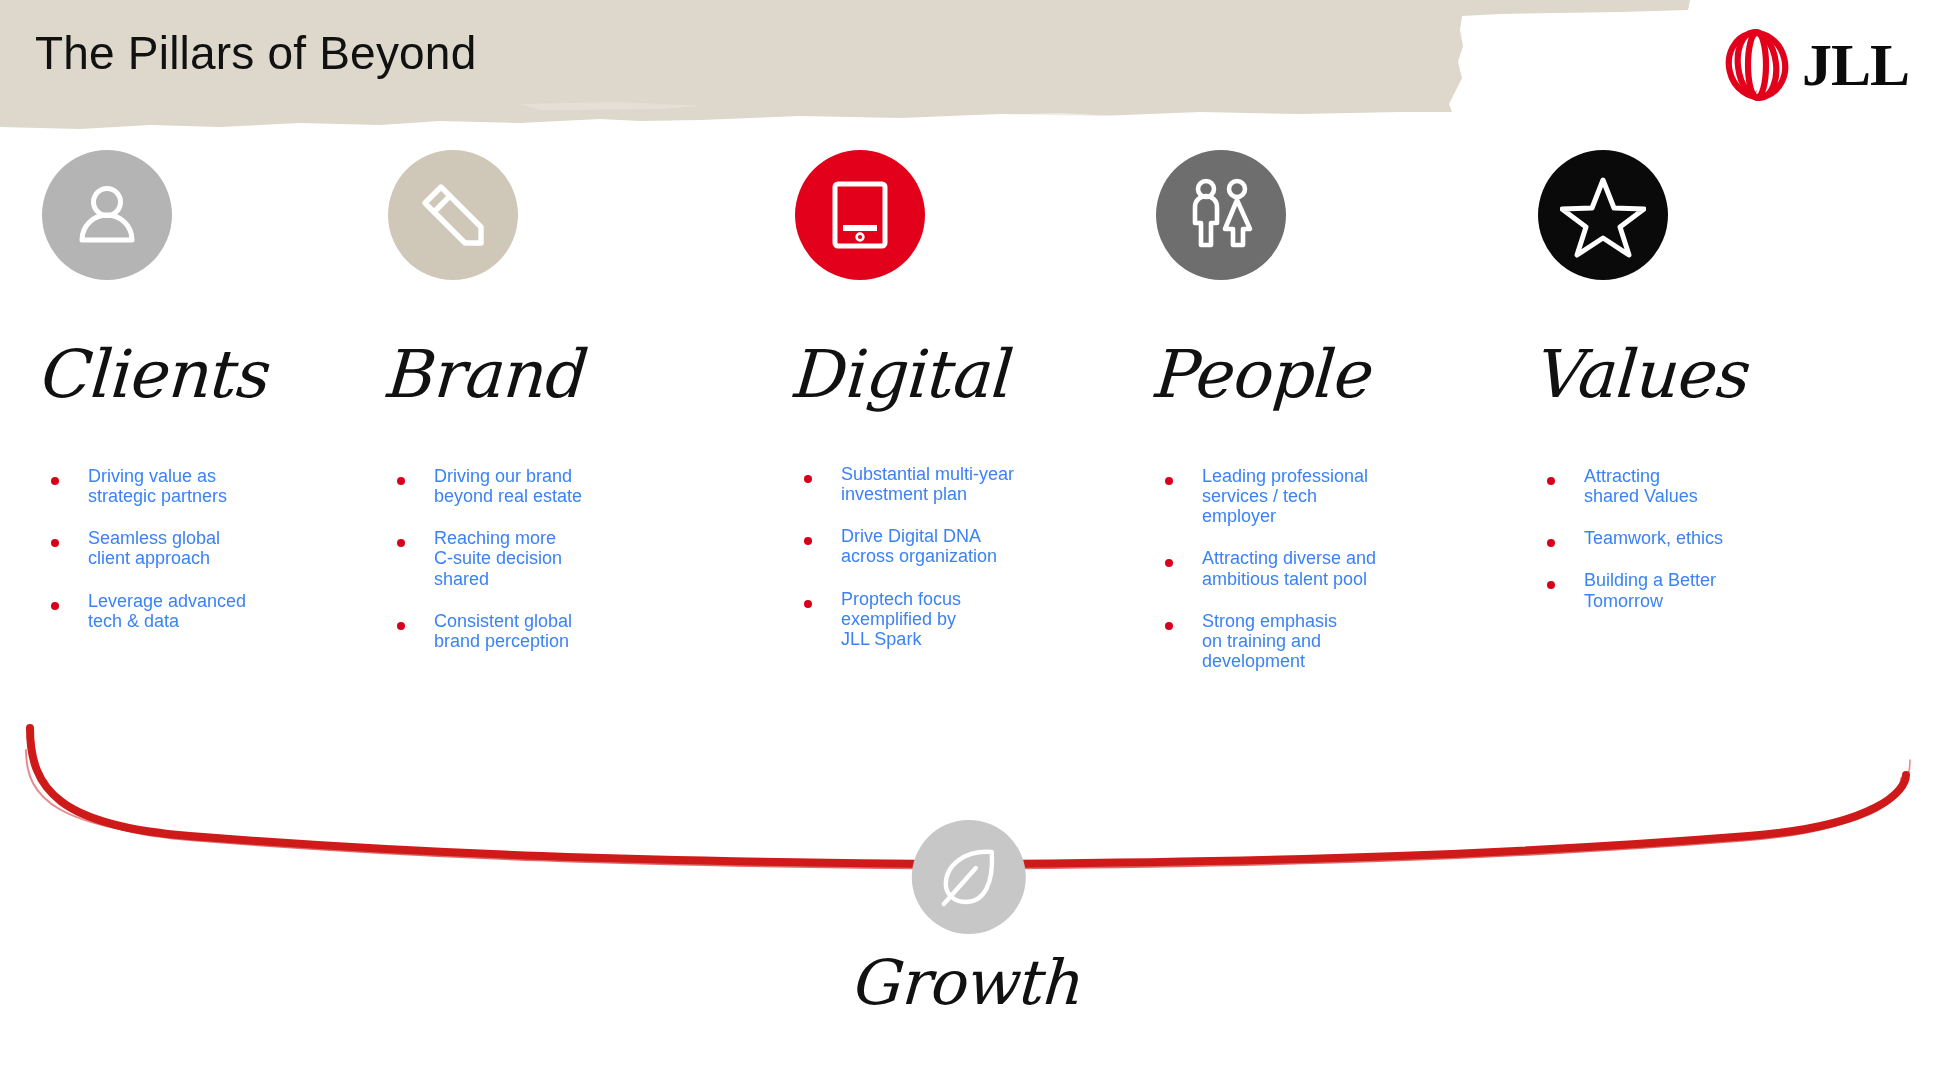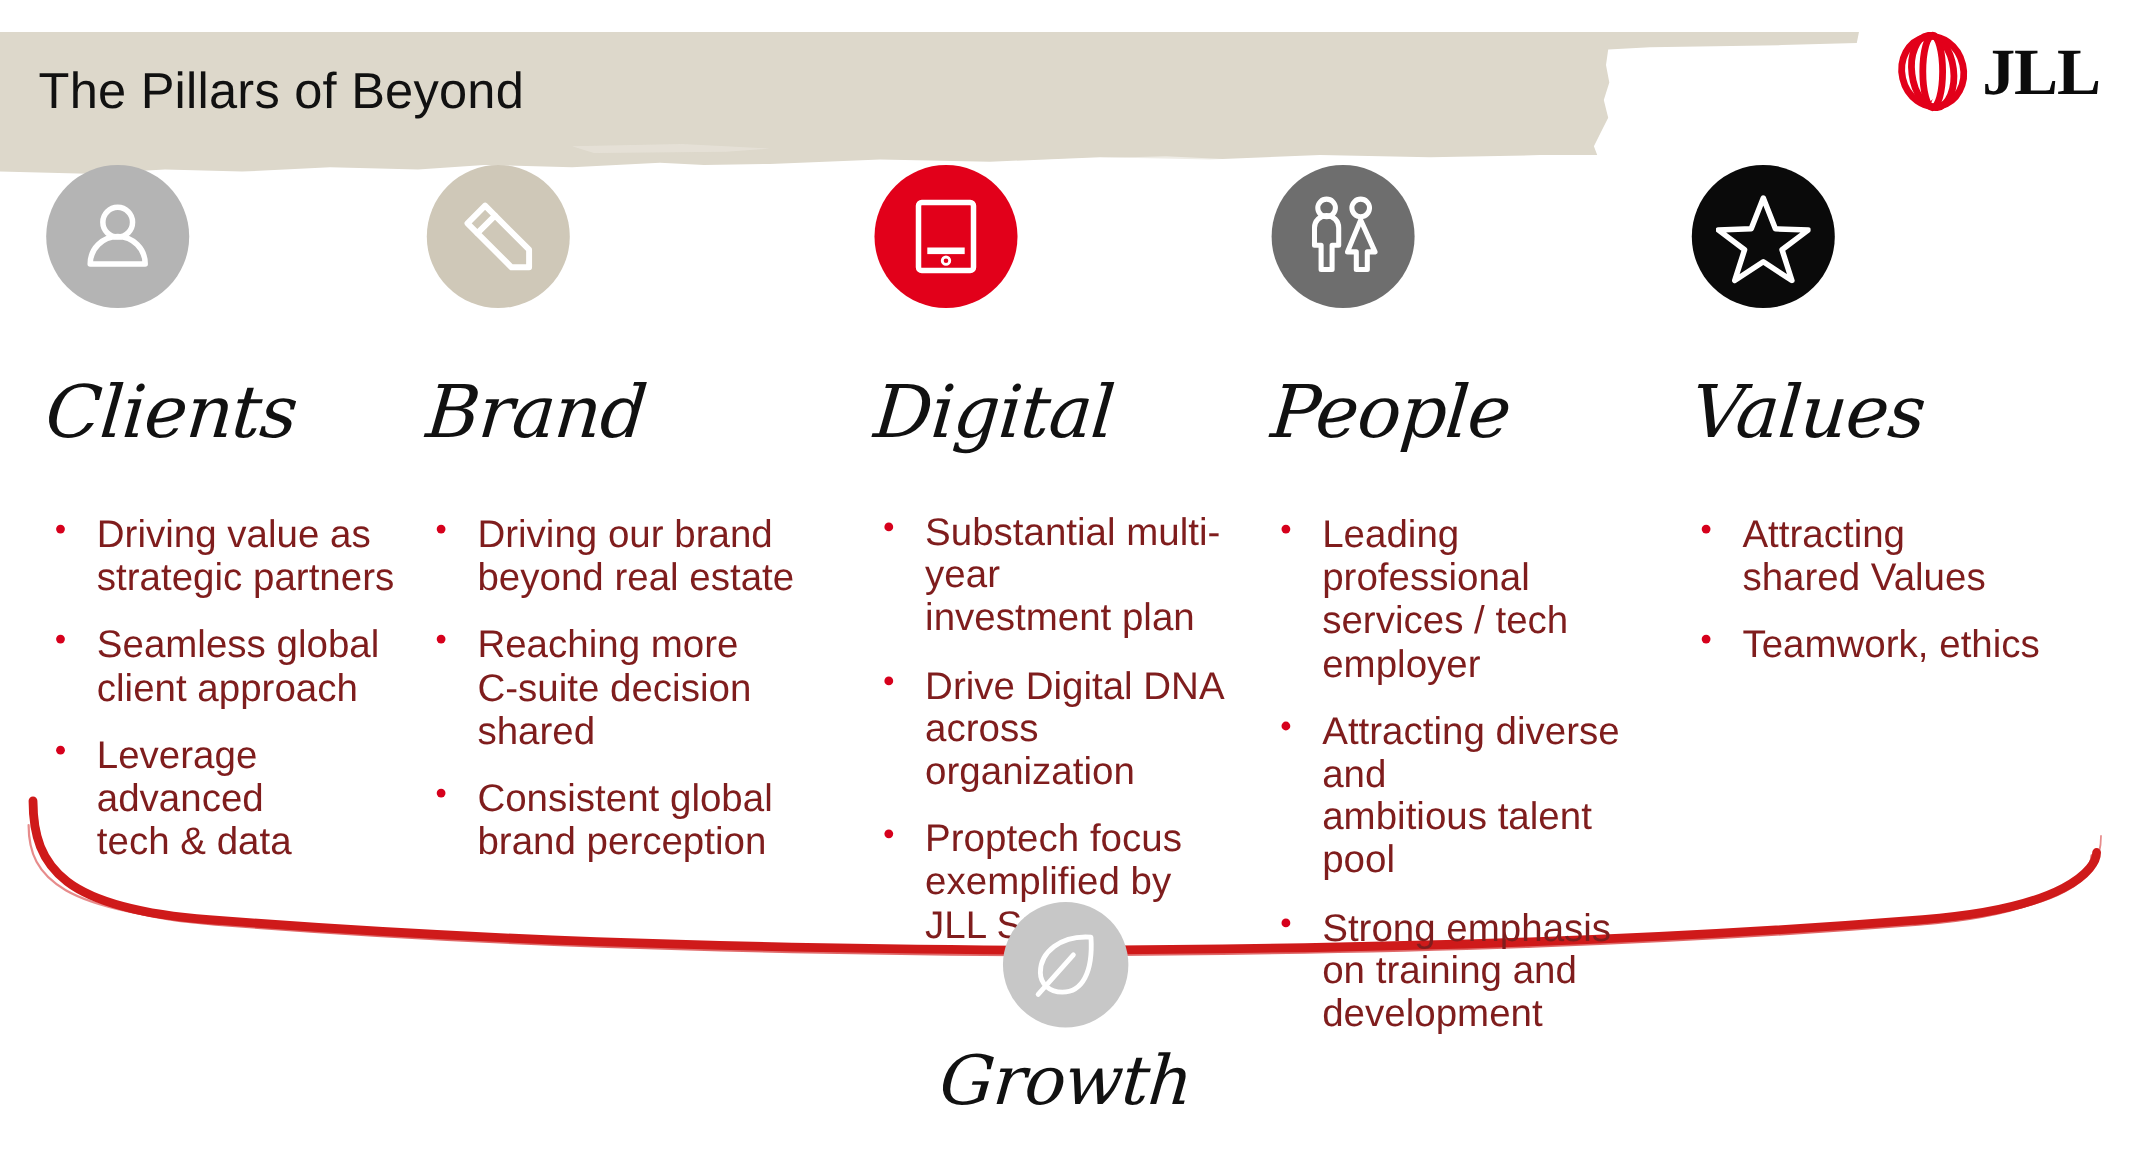--- a/index.html
+++ b/index.html
@@ -15,21 +15,20 @@
     font-family: "Liberation Sans", sans-serif;
     -webkit-font-smoothing: antialiased;
   }
 
   
   .header-band {
     position: absolute;
     left: 0; top: 0;
     width: 1700px; height: 145px;
     pointer-events: none;
-    margin-top: 29px;
   }
   .slide-title {
     position: absolute;
     left: 35px; top: 26px;
     font-size: 46px;
     font-weight: 400;
     color: #111111;
     letter-spacing: 0.2px;
     white-space: nowrap;
   }
@@ -99,23 +98,23 @@
   .bullets {
     margin-top: 58px;
     list-style: none;
     padding: 0;
     margin-left: 0;
   }
   .bullet {
     position: relative;
     padding-left: 46px;
     margin-bottom: 22px;
-    font-size: 35px;
+    font-size: 18px;
     line-height: 1.12;
-    color: #7f1d1d;
+    color: #3b82f6;
   }
   .bullet .dot {
     position: absolute;
     left: 9px; top: 11px;
     width: 8px; height: 8px;
     border-radius: 50%;
     background: #d6001c;
   }
   .bullet .btext { display: block; }
   .bullet .btext span { display: block; }
@@ -359,20 +358,27 @@
           <span>Attracting</span>
           <span>shared Values</span>
         </span>
       </div>
       <div class="bullet">
         <span class="dot"></span>
         <span class="btext">
           <span>Teamwork, ethics</span>
         </span>
       </div>
+      <div class="bullet">
+        <span class="dot"></span>
+        <span class="btext">
+          <span>Building a Better</span>
+          <span>Tomorrow</span>
+        </span>
+      </div>
     </div>
   </div>
 
 </div>
 
 <div class="growth">
   <div class="growth-circle">
     <svg width="70" height="70" viewBox="0 0 70 70" xmlns="http://www.w3.org/2000/svg">
       <g fill="none" stroke="#ffffff" stroke-width="4.4" stroke-linecap="round" stroke-linejoin="round">
         <path d="M58,10 C30,8 12,24 12,42 C12,52 20,60 32,60 C50,60 60,42 58,10 Z"></path>

